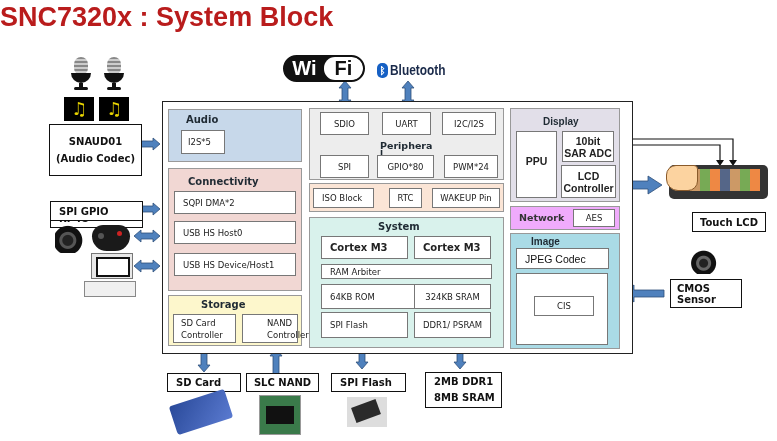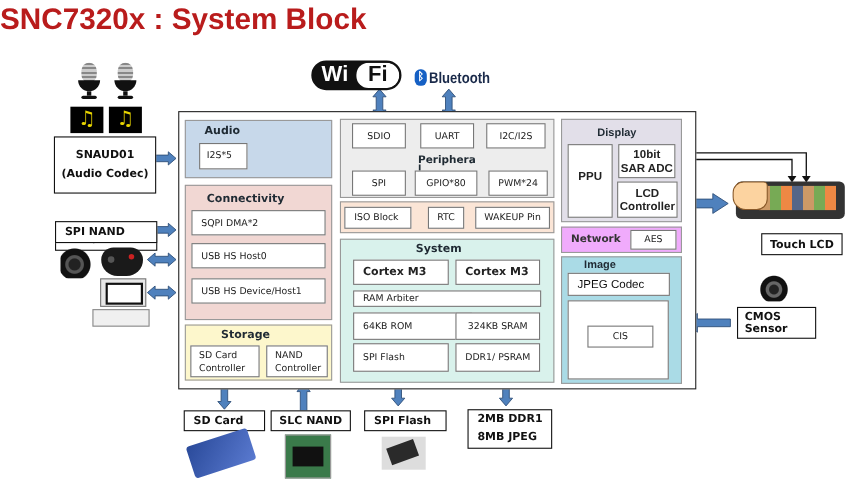--- a/index.html
+++ b/index.html
@@ -98,21 +98,21 @@
 
 <div class="abs ext c" style="left:49px;top:124px;width:93px;height:52px;">
   <span>SNAUD01</span>
   <span>(Audio Codec)</span>
 </div>
 
 <div class="abs ext l" style="left:50px;top:182px;width:93px;height:20px;margin-top:26px;">
   <span>RF IC</span>
 </div>
 <div class="abs ext l" style="left:50px;top:201px;width:93px;height:20px;">
-  <span>SPI NAND</span>
+  <span>SPI GPIO</span>
 </div>
 
 <div class="abs" style="left:55px;top:225px;width:32px;height:28px;background:radial-gradient(circle at 40% 55%, #222 0 5px, #555 6px 8px, #111 9px 14px, transparent 15px);"></div>
 <div class="abs" style="left:92px;top:225px;width:38px;height:26px;background:#1a1a1a;border-radius:12px 12px 16px 16px;">
   <div style="position:absolute;left:25px;top:6px;width:5px;height:5px;border-radius:50%;background:#c22;"></div>
   <div style="position:absolute;left:6px;top:8px;width:6px;height:6px;border-radius:50%;background:#555;"></div>
 </div>
 <div class="abs" style="left:84px;top:253px;width:52px;height:44px;">
   <div style="position:absolute;left:7px;top:0;width:40px;height:24px;border:1px solid #777;background:#e8e8e8;">
     <div style="position:absolute;left:4px;top:3px;width:30px;height:16px;border:2px solid #111;background:#fff;"></div>
@@ -134,21 +134,21 @@
 <div class="abs box l" style="left:174px;top:221px;width:122px;height:23px;">USB HS Host0</div>
 <div class="abs box l" style="left:174px;top:253px;width:122px;height:23px;">USB HS Device/Host1</div>
 
 <div class="abs grp g-stor" style="left:168px;top:295px;width:134px;height:51px;">
   <div class="abs gtitle" style="left:32px;top:3px;">Storage</div>
 </div>
 <div class="abs box" style="left:173px;top:314px;width:63px;height:29px;flex-direction:column;align-items:flex-start;justify-content:center;padding-left:7px;line-height:12px;">
   <span>SD Card</span>
   <span>Controller</span>
 </div>
-<div class="abs box" style="left:242px;top:314px;width:56px;height:29px;flex-direction:column;align-items:flex-start;justify-content:center;padding-left:7px;line-height:12px;">
+<div class="abs box" style="left:242px;top:314px;width:56px;height:29px;flex-direction:column;align-items:flex-start;justify-content:center;padding-left:24px;line-height:12px;">
   <span>NAND</span>
   <span>Controller</span>
 </div>
 
 <div class="abs grp g-peri" style="left:309px;top:108px;width:195px;height:72px;"></div>
 <div class="abs box c" style="left:320px;top:112px;width:49px;height:23px;">SDIO</div>
 <div class="abs box c" style="left:382px;top:112px;width:49px;height:23px;">UART</div>
 <div class="abs box c" style="left:442px;top:112px;width:54px;height:23px;">I2C/I2S</div>
 <div class="abs gtitle" style="left:380px;top:140px;font-size:9.5px;">Periphera</div>
 <div class="abs gtitle" style="left:380px;top:149px;font-size:9px;">l</div>
@@ -214,21 +214,21 @@
   <span>SD Card</span>
 </div>
 <div class="abs ext c" style="left:246px;top:373px;width:73px;height:19px;">
   <span>SLC NAND</span>
 </div>
 <div class="abs ext l" style="left:331px;top:373px;width:75px;height:19px;">
   <span>SPI Flash</span>
 </div>
 <div class="abs ext" style="left:425px;top:372px;width:77px;height:36px;flex-direction:column;align-items:flex-start;justify-content:center;padding-left:8px;line-height:16px;">
   <span>2MB DDR1</span>
-  <span>8MB JPEG</span>
+  <span>8MB SRAM</span>
 </div>
 <div class="abs" style="left:172px;top:397px;width:58px;height:30px;background:linear-gradient(135deg,#2a4a9a,#5a7ad0);border-radius:3px;transform:rotate(-18deg);"></div>
 <div class="abs" style="left:259px;top:395px;width:42px;height:40px;background:#3a7a4a;border:1px solid #999;">
   <div style="position:absolute;left:6px;top:10px;width:28px;height:18px;background:#111;"></div>
 </div>
 <div class="abs" style="left:347px;top:397px;width:40px;height:30px;background:#ddd;">
   <div style="position:absolute;left:6px;top:6px;width:26px;height:16px;background:#2a2a2a;transform:rotate(-20deg);"></div>
 </div>
 
 </body></html>

